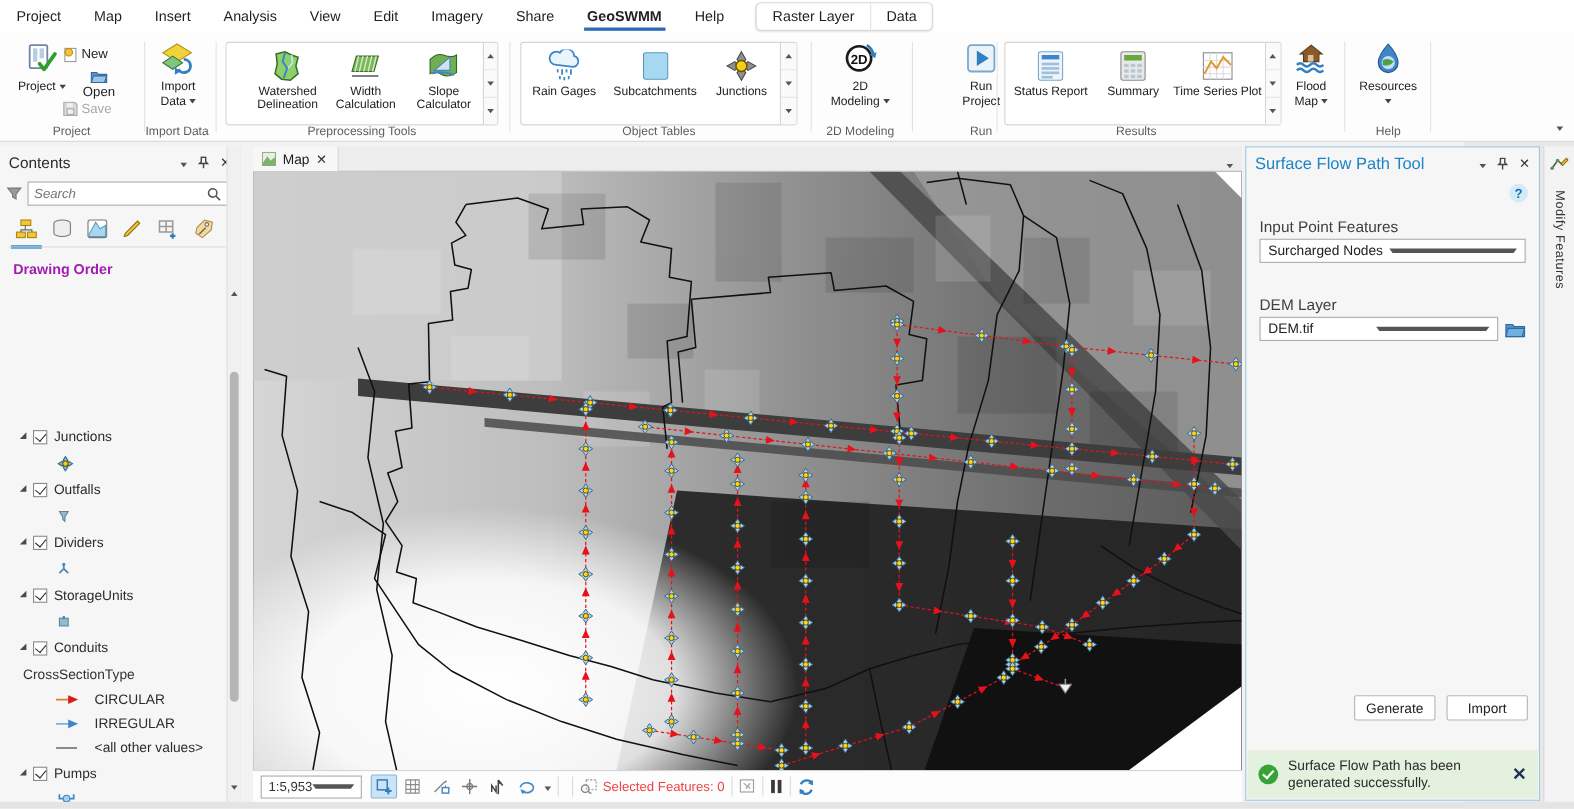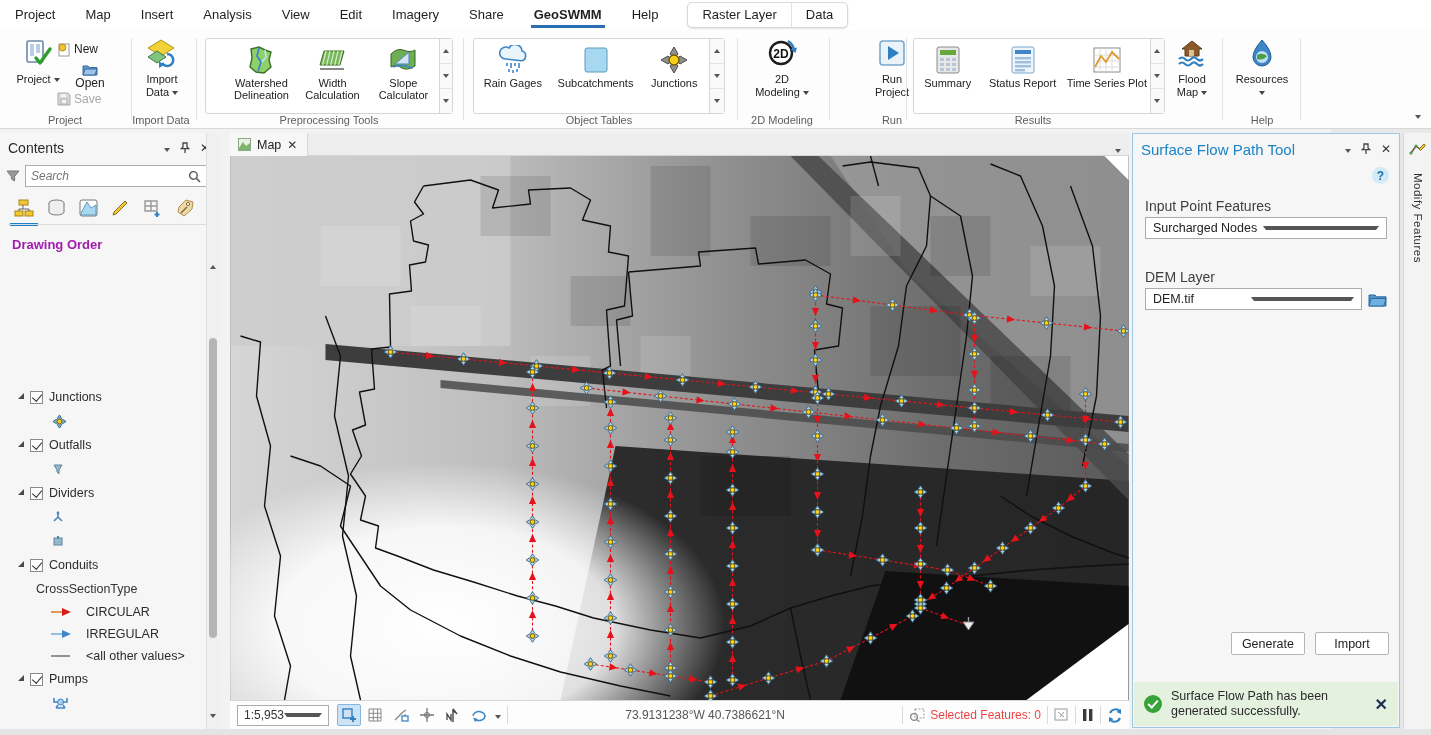--- a/index.html
+++ b/index.html
@@ -51,21 +51,21 @@
   .ctoolbar::after { content:""; position:absolute; left:8px; right:8px; bottom:0; height:1px; background:#dcdcdc; }
   .ctool { position:relative; height:22px; display:flex; align-items:center; }
   .ctool.active::after { content:""; position:absolute; left:-4px; right:-4px; bottom:-7px; height:3px; background:#1b83c6; }
   .cheading { font-size:13px; font-weight:bold; color:#a21caf; padding:12px 0 6px 12px; }
   .tree { position:absolute; left:0; right:13px; top:252px; bottom:0; overflow:hidden; }
   .trow { display:flex; align-items:center; height:24px; padding-left:18px; gap:6px; font-size:12.5px; color:#2c2c2c; }
   .tsym { display:flex; align-items:center; height:24px; padding-left:52px; }
   .expander { width:0; height:0; border-left:6px solid transparent; border-bottom:6px solid #4a4a4a; transform:translateY(-1px); }
   .cbx { width:13px; height:13px; background:#fff; border:1px solid #8a8a8a; position:relative; }
   .cbx::after { content:""; position:absolute; left:2.5px; top:0.5px; width:5px; height:8px; border:solid #333; border-width:0 1.6px 1.6px 0; transform:rotate(40deg); }
-  .subhead { padding-left:36px; font-size:12.5px; color:#333; height:24px; display:flex; align-items:center; font-weight:bold;text-align:right;}
+  .subhead { padding-left:21px; font-size:12.5px; color:#333; height:24px; display:flex; align-items:center; font-weight:bold;text-align:right;}
   .legrow { display:flex; align-items:center; height:22px; padding-left:50px; gap:14px; font-size:12.5px; color:#2c2c2c; }
   .cscroll { position:absolute; right:0; top:133px; width:13px; height:596px; background:#f0f0f0; border-left:1px solid #e0e0e0; }
   .cscroll .thumb { position:absolute; left:2px; width:8px; border-radius:4px; background:#b5b5b5; }
 
   
   .maparea { position:absolute; left:230px; top:133px; width:899px; height:596px; }
   .tabstrip { position:absolute; left:0; top:0; width:899px; height:23px; background:#ededed; border-bottom:1px solid #d5d5d5; }
   .doc-tab { position:absolute; left:0; top:0; height:23px; width:78px; background:#f7f7f7; border-right:1px solid #d5d5d5; display:flex; align-items:center; gap:6px; padding:0 8px; font-size:12.5px; color:#222; }
   .tabstrip .strip-chev { position:absolute; right:8px; top:9px; }
   .mapview { position:absolute; left:0; top:23px; width:899px; height:544px; background:#9a9a9a; overflow:hidden; }
@@ -313,55 +313,55 @@
             </svg>
         </div>
         <div class="blbl"><span>Run</span><br><span>Project</span></div>
       </div>
       <div class="glabel">Run</div>
     </div>
     <div class="gsep" style="left:906px;"></div>
 
     <div class="rgroup" style="left:908px;width:310px;">
       <div class="gallery" style="left:5px;width:252px;">
+        <div class="gitem" style="width:88px;">
+          <div class="bicon">
+            <svg width="26" height="30" viewBox="0 0 26 30">
+                <rect x="2" y="2" width="22" height="26" rx="2" fill="#eef4fa" stroke="#7aa8cc"></rect>
+                <rect x="5" y="5" width="16" height="4" fill="#3f86c9"></rect>
+                <g fill="#9cc0de">
+                  <rect x="5" y="12" width="16" height="2.4"></rect>
+                  <rect x="5" y="16" width="16" height="2.4"></rect>
+                  <rect x="5" y="20" width="16" height="2.4"></rect>
+                  <rect x="5" y="24" width="10" height="2.4"></rect>
+                </g>
+              </svg>
+          </div>
+          <span>Status Report</span>
+        </div>
         <div class="gitem" style="width:72px;">
           <div class="bicon">
             <svg width="26" height="30" viewBox="0 0 26 30">
                 <rect x="2" y="2" width="22" height="26" rx="2" fill="#e8e8e8" stroke="#8a8a8a"></rect>
                 <rect x="5" y="5" width="16" height="5" fill="#66a83c"></rect>
                 <g fill="#b7c6d6">
                   <rect x="5" y="13" width="4" height="3"></rect>
                   <rect x="11" y="13" width="4" height="3"></rect>
                   <rect x="17" y="13" width="4" height="3"></rect>
                   <rect x="5" y="18" width="4" height="3"></rect>
                   <rect x="11" y="18" width="4" height="3"></rect>
                   <rect x="17" y="18" width="4" height="3"></rect>
                   <rect x="5" y="23" width="4" height="3"></rect>
                   <rect x="11" y="23" width="4" height="3"></rect>
                   <rect x="17" y="23" width="4" height="3"></rect>
                 </g>
               </svg>
           </div>
           <span>Summary</span>
         </div>
-        <div class="gitem" style="width:88px;">
-          <div class="bicon">
-            <svg width="26" height="30" viewBox="0 0 26 30">
-                <rect x="2" y="2" width="22" height="26" rx="2" fill="#eef4fa" stroke="#7aa8cc"></rect>
-                <rect x="5" y="5" width="16" height="4" fill="#3f86c9"></rect>
-                <g fill="#9cc0de">
-                  <rect x="5" y="12" width="16" height="2.4"></rect>
-                  <rect x="5" y="16" width="16" height="2.4"></rect>
-                  <rect x="5" y="20" width="16" height="2.4"></rect>
-                  <rect x="5" y="24" width="10" height="2.4"></rect>
-                </g>
-              </svg>
-          </div>
-          <span>Status Report</span>
-        </div>
         <div class="gitem" style="width:92px;">
           <div class="bicon">
             <svg width="30" height="28" viewBox="0 0 30 28">
                 <rect x="2" y="2" width="26" height="24" fill="#fff" stroke="#8a8a8a"></rect>
                 <path d="M8 2 V26 M14 2 V26 M20 2 V26 M2 9 H28 M2 15 H28 M2 21 H28" stroke="#dcdcdc" stroke-width="1"></path>
                 <path d="M3 21 L9 10 L14 16 L20 6 L27 13" fill="none" stroke="#e09b2d" stroke-width="1.8"></path>
               </svg>
           </div>
           <span>Time Series Plot</span>
         </div>
@@ -515,20 +515,25 @@
         <span class="cbx"></span>
         <span>Dividers</span>
       </div>
       <div class="tsym">
         <svg width="12" height="12" viewBox="0 0 12 12">
             <path d="M6 1 V6 M6 6 L2 10 M6 6 L10 10" stroke="#4d86b8" stroke-width="1.6"></path>
             <circle cx="6" cy="2" r="1.4" fill="#4d86b8"></circle>
           </svg>
       </div>
 
+      <div class="trow">
+        <span class="expander"></span>
+        <span class="cbx"></span>
+        <span>StorageUnits</span>
+      </div>
       <div class="tsym">
         <svg width="12" height="12" viewBox="0 0 12 12">
             <rect x="2" y="3" width="8" height="7" fill="#9ab8cc" stroke="#5a86a0"></rect>
             <rect x="5" y="1" width="2" height="3" fill="#5a86a0"></rect>
           </svg>
       </div>
 
       <div class="trow">
         <span class="expander"></span>
         <span class="cbx"></span>
@@ -912,21 +917,20 @@
           </svg>
       </div>
       <div class="sbtn">
         <svg width="16" height="14" viewBox="0 0 16 14">
             <path d="M2 8 a6 4.5 0 1 1 3 4" fill="none" stroke="#3f86c9" stroke-width="1.5"></path>
             <polygon points="4,14 2,9.5 7,11" fill="#3f86c9"></polygon>
           </svg>
       </div>
       <span style="margin-left:4px;"><span class="chev" style="position:static;transform:none;display:inline-block;"></span></span>
       <div class="sdiv"></div>
-      <div class="coords">73.9131238°W 40.7386621°N</div>
       <div class="statusright">
         <div class="sdiv"></div>
         <span style="margin-right:5px;">
             <svg width="16" height="14" viewBox="0 0 16 14">
               <rect x="6" y="1" width="9" height="9" fill="none" stroke="#9a9a9a" stroke-dasharray="2 1.4"></rect>
               <circle cx="5" cy="9" r="3.4" fill="none" stroke="#8a8a8a" stroke-width="1.3"></circle>
               <path d="M7.5 11.5 L10.5 13.5" stroke="#8a8a8a" stroke-width="1.4"></path>
             </svg>
           </span>
         <span style="color:#ef4444;">Selected Features: 0</span>

